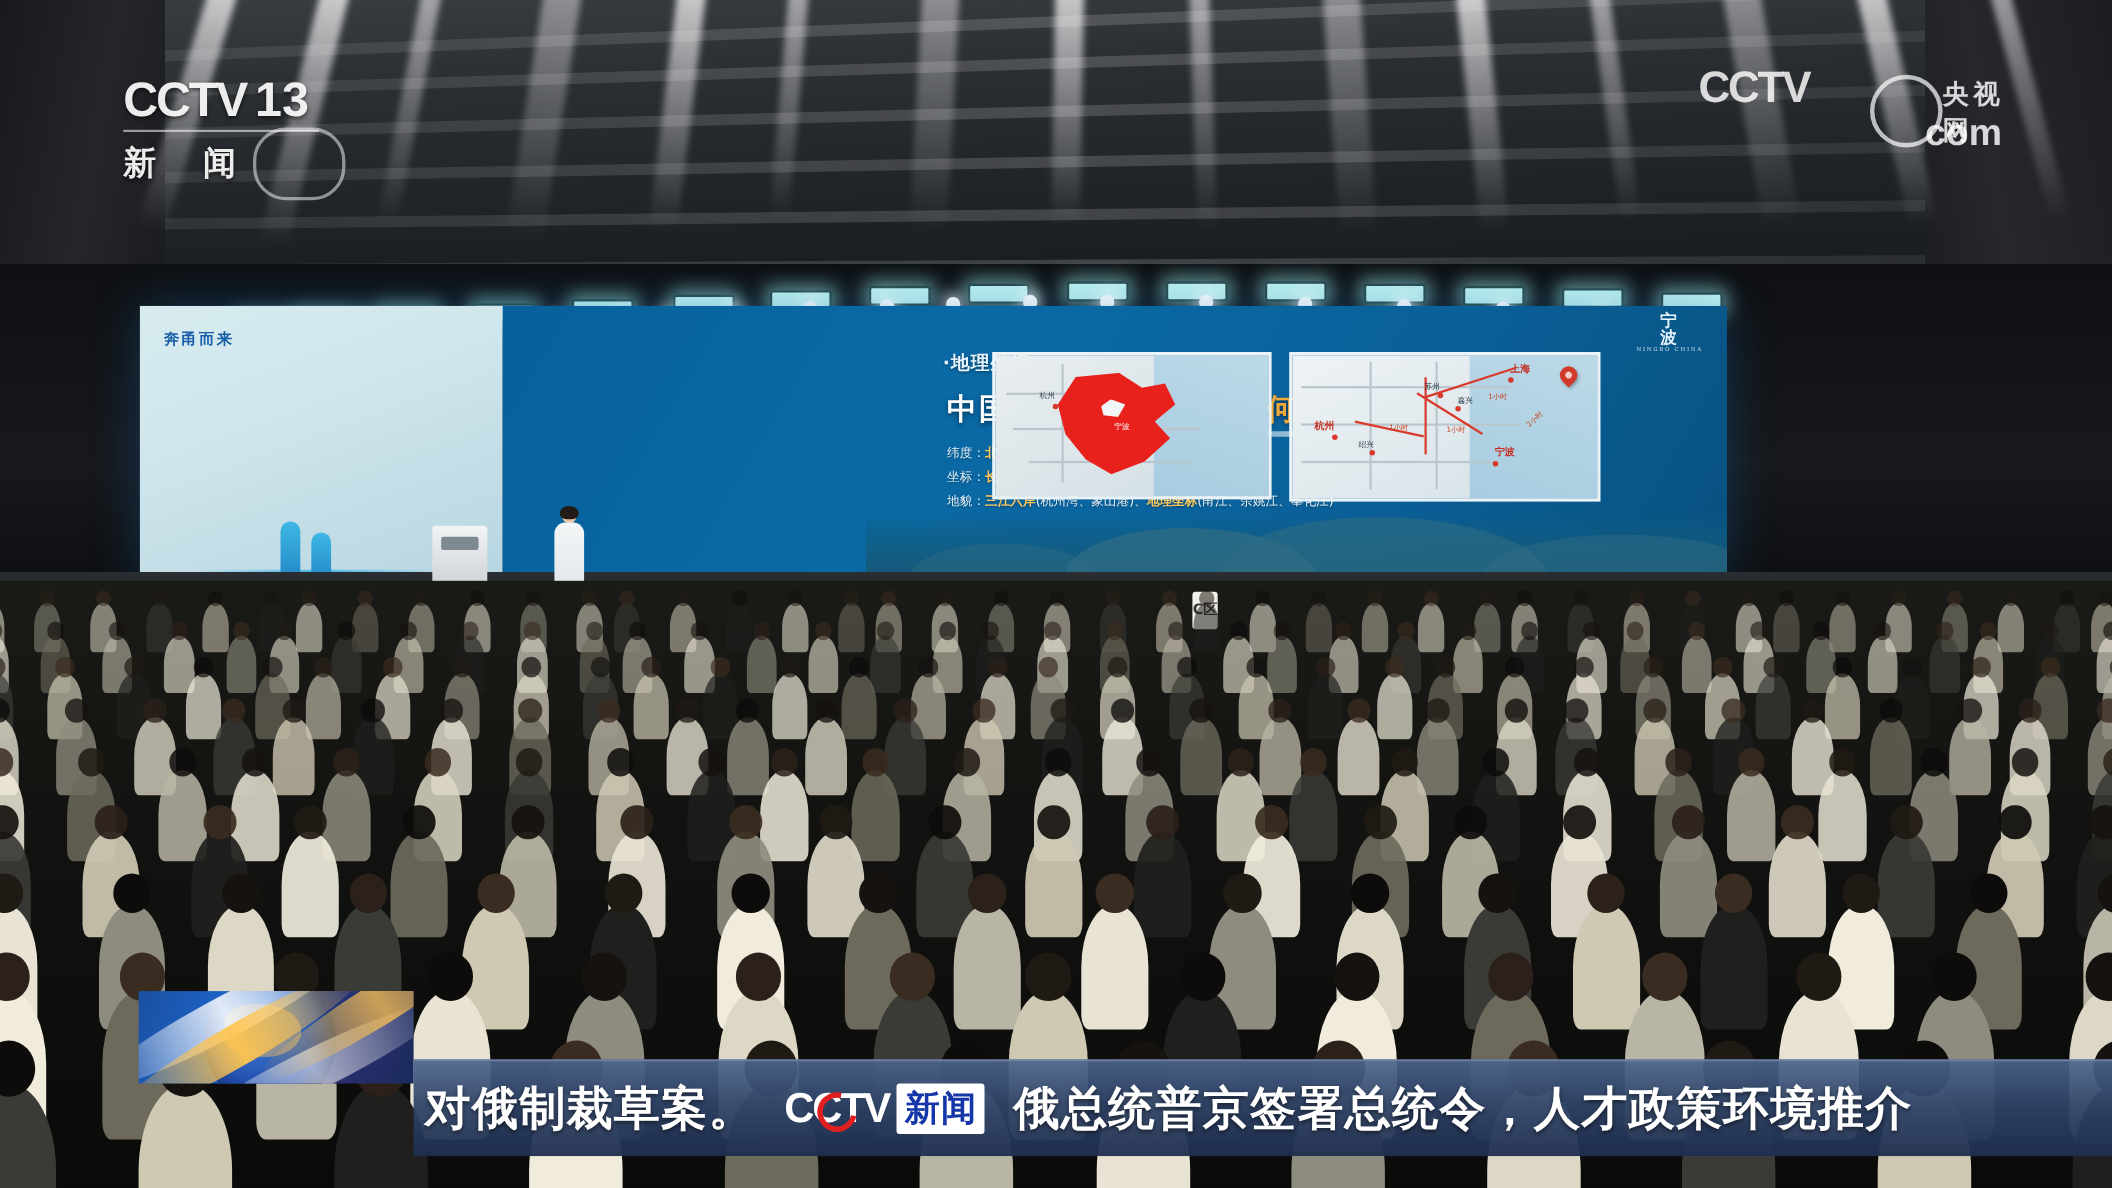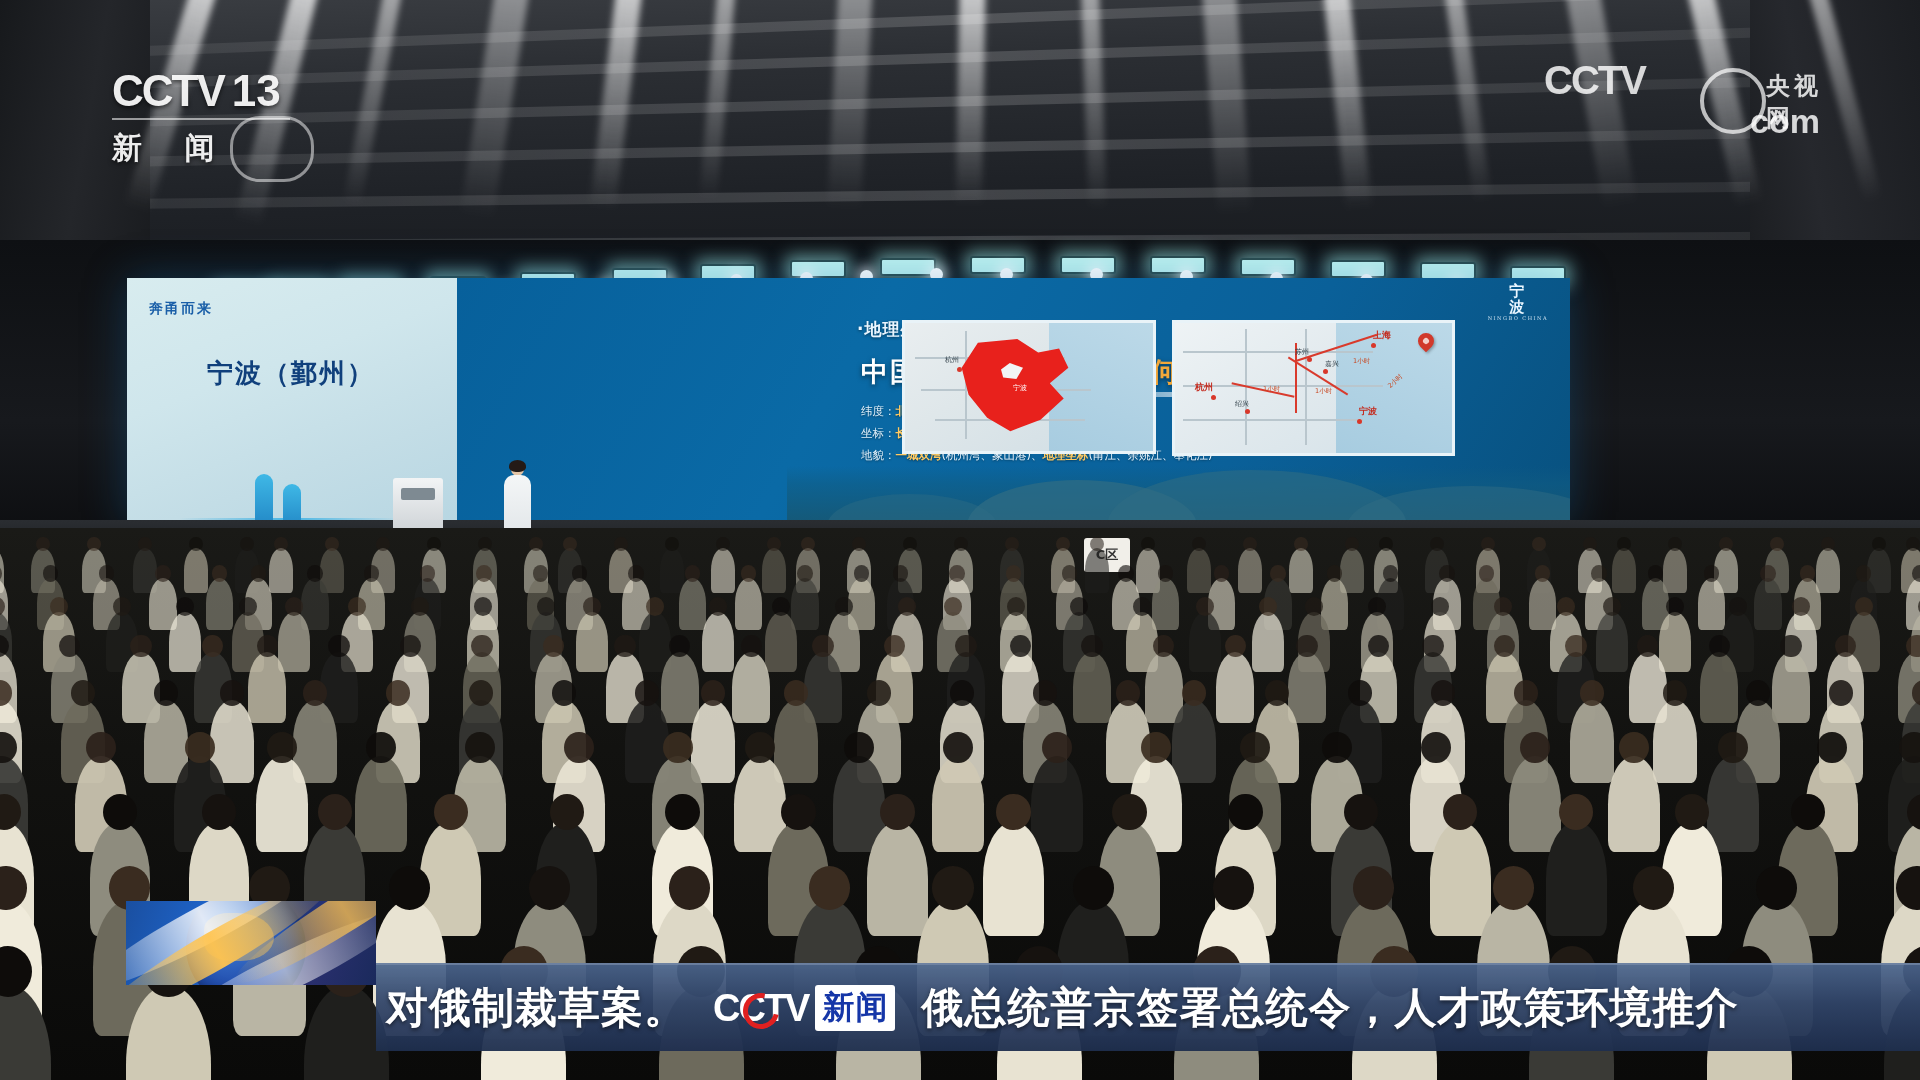--- a/index.html
+++ b/index.html
@@ -112,21 +112,21 @@
   .speaker{position:absolute;left:500px;top:462px;width:34px;height:82px;}
   .speaker .head{position:absolute;left:11px;top:0;width:13px;height:14px;border-radius:50%;background:#e3c4a6;}
   .speaker .hair{position:absolute;left:9px;top:-2px;width:17px;height:12px;border-radius:50% 50% 40% 40%;background:#241a16;}
   .speaker .body{position:absolute;left:4px;top:13px;width:27px;height:70px;border-radius:10px 10px 4px 4px;
     background:linear-gradient(180deg,#f4f6f7,#dfe4e7);}
 
   .audience{position:absolute;left:0;top:528px;width:1920px;height:552px;
     background:linear-gradient(180deg,#1a1a17 0%,#121210 40%,#0a0a09 100%);}
   .person{position:absolute;border-radius:50% 50% 12% 12%;}
   .head-d{position:absolute;border-radius:50%;}
-  .cregion{position:absolute;left:1210px;top:538px;width:46px;height:34px;background:#f1efe9;
+  .cregion{position:absolute;left:1210px;top:538px;width:23px;height:34px;background:#f1efe9;
     border-radius:3px;color:#333;font-size:13px;font-weight:700;text-align:center;line-height:34px;
     font-family:"DejaVu Sans",sans-serif;}
 
   
   #cctv13-logo{position:absolute;left:112px;top:62px;width:200px;height:110px;}
   .cctv13-top{display:flex;align-items:center;height:58px;}
   .cctv-word{font-family:"Liberation Sans",sans-serif;font-size:44px;font-weight:700;
     color:rgba(255,255,255,.92);letter-spacing:-2px;
     text-shadow:0 2px 4px rgba(0,0,0,.6);}
   .ch-num{margin-left:8px;font-size:44px;font-weight:700;color:rgba(255,255,255,.92);
@@ -248,21 +248,20 @@
     <div class="bulb" style="left:1270px;top:272px"></div>
     <div class="bulb" style="left:1360px;top:274px"></div>
     <div class="bulb" style="left:1450px;top:278px"></div>
   </div>
 
   <div id="stage-screen">
 
     <div class="panel-left">
       <div class="kicker">奔甬而来</div>
       <div class="ptitle">
-        <div>宁波（鄞州）</div>
       </div>
       <div class="towers">
         <div class="bridge-line"></div>
         <div class="tw" style="left:76px;height:62px"></div>
         <div class="tw" style="left:104px;height:52px"></div>
       </div>
     </div>
 
     <div class="panel-right">
 
@@ -280,21 +279,21 @@
       </div>
       <div class="geo-rule"></div>
 
       <div class="geo-line l1">
         <span class="lbl">纬度：</span><span class="val">北纬28°51'-30°33'</span>
       </div>
       <div class="geo-line l2">
         <span class="lbl">坐标：</span><span class="val">长三角南翼、上海-宁波-舟山</span><span class="sub">黄金三角核心支点</span>
       </div>
       <div class="geo-line l3">
-        <span class="lbl">地貌：</span><span class="val">一城双湾</span><span class="sub">(杭州湾、象山港)、</span><span class="val">地理坐标</span><span class="sub">(甬江、余姚江、奉化江)</span>
+        <span class="lbl">地貌：</span><span class="val">三江六岸</span><span class="sub">(杭州湾、象山港)、</span><span class="val">地理坐标</span><span class="sub">(甬江、余姚江、奉化江)</span>
       </div>
 
       <div class="nb-logo">
         <div class="c1">宁</div>
         <div class="c2">波</div>
         <div class="en">NINGBO CHINA</div>
       </div>
     </div>
 
     <div class="mapbox" id="map-province">

